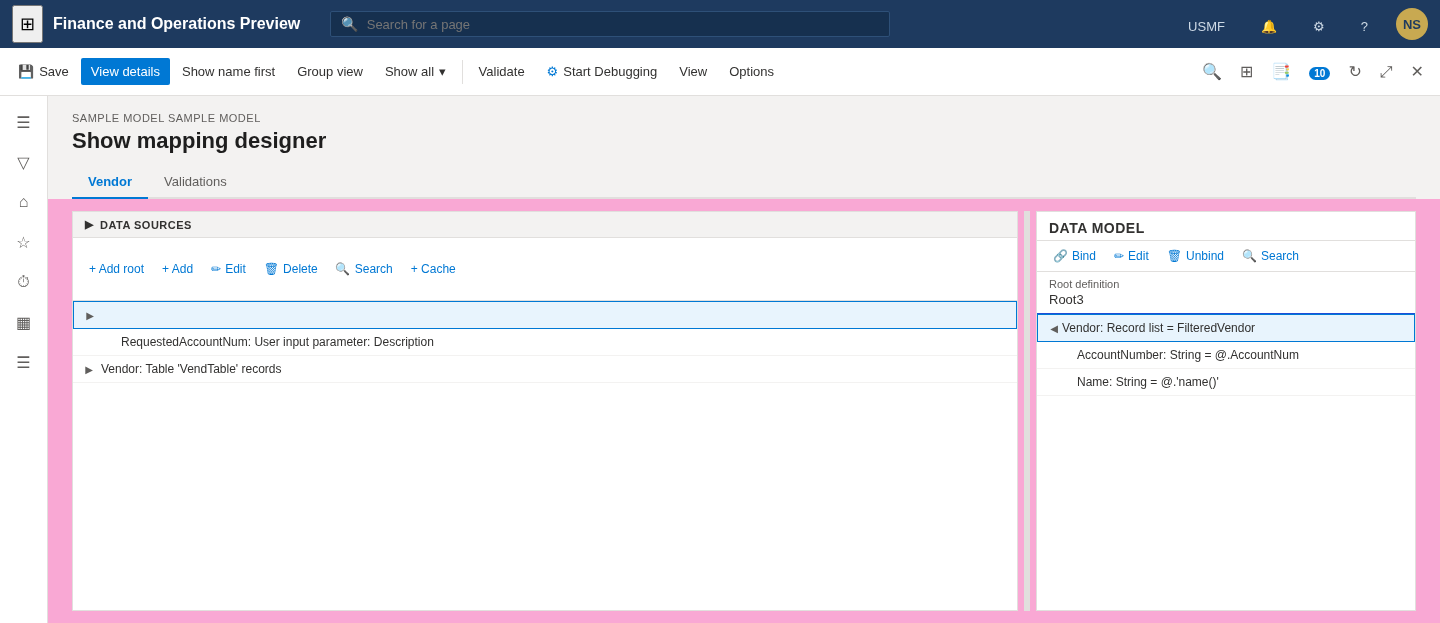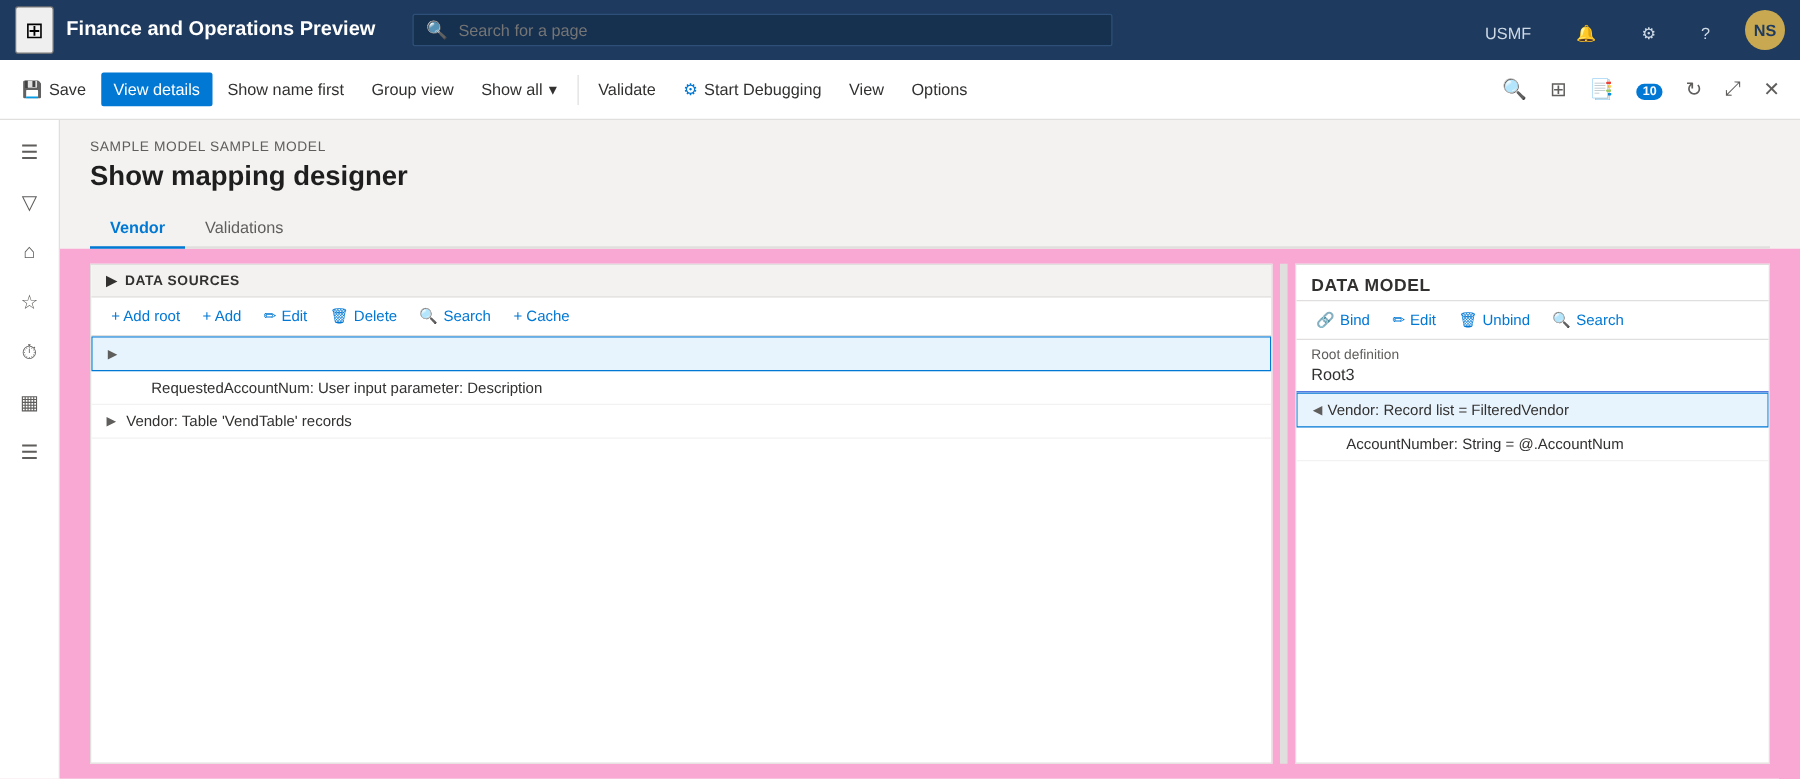--- a/index.html
+++ b/index.html
@@ -206,21 +206,21 @@
       text-transform: uppercase;
       letter-spacing: 0.5px;
       border-bottom: 1px solid #e1dfdd;
       display: flex;
       align-items: center;
       gap: 6px;
     }
     .panel-toolbar {
       display: flex;
       align-items: center;
-      padding: 4px 8px;
+      padding: 20px 8px;
       gap: 2px;
       border-bottom: 1px solid #e1dfdd;
       flex-wrap: wrap;
     }
     .panel-btn {
       background: transparent;
       border: none;
       cursor: pointer;
       padding: 4px 8px;
       font-size: 12px;
@@ -508,17 +508,21 @@
           <div class="dm-item selected">
             <span class="expand-icon">◀</span>
             <span>Vendor: Record list = FilteredVendor</span>
           </div>
 
           <div class="dm-item dm-item-indent1">
             <span class="expand-icon"></span>
             <span>AccountNumber: String = @.AccountNum</span>
           </div>
 
+          <div class="dm-item dm-item-indent1">
+            <span class="expand-icon"></span>
+            <span>Name: String = @.'name()'</span>
+          </div>
         </div>
       </div>
     </div>
   </div>
 </div>
 
 </body></html>

